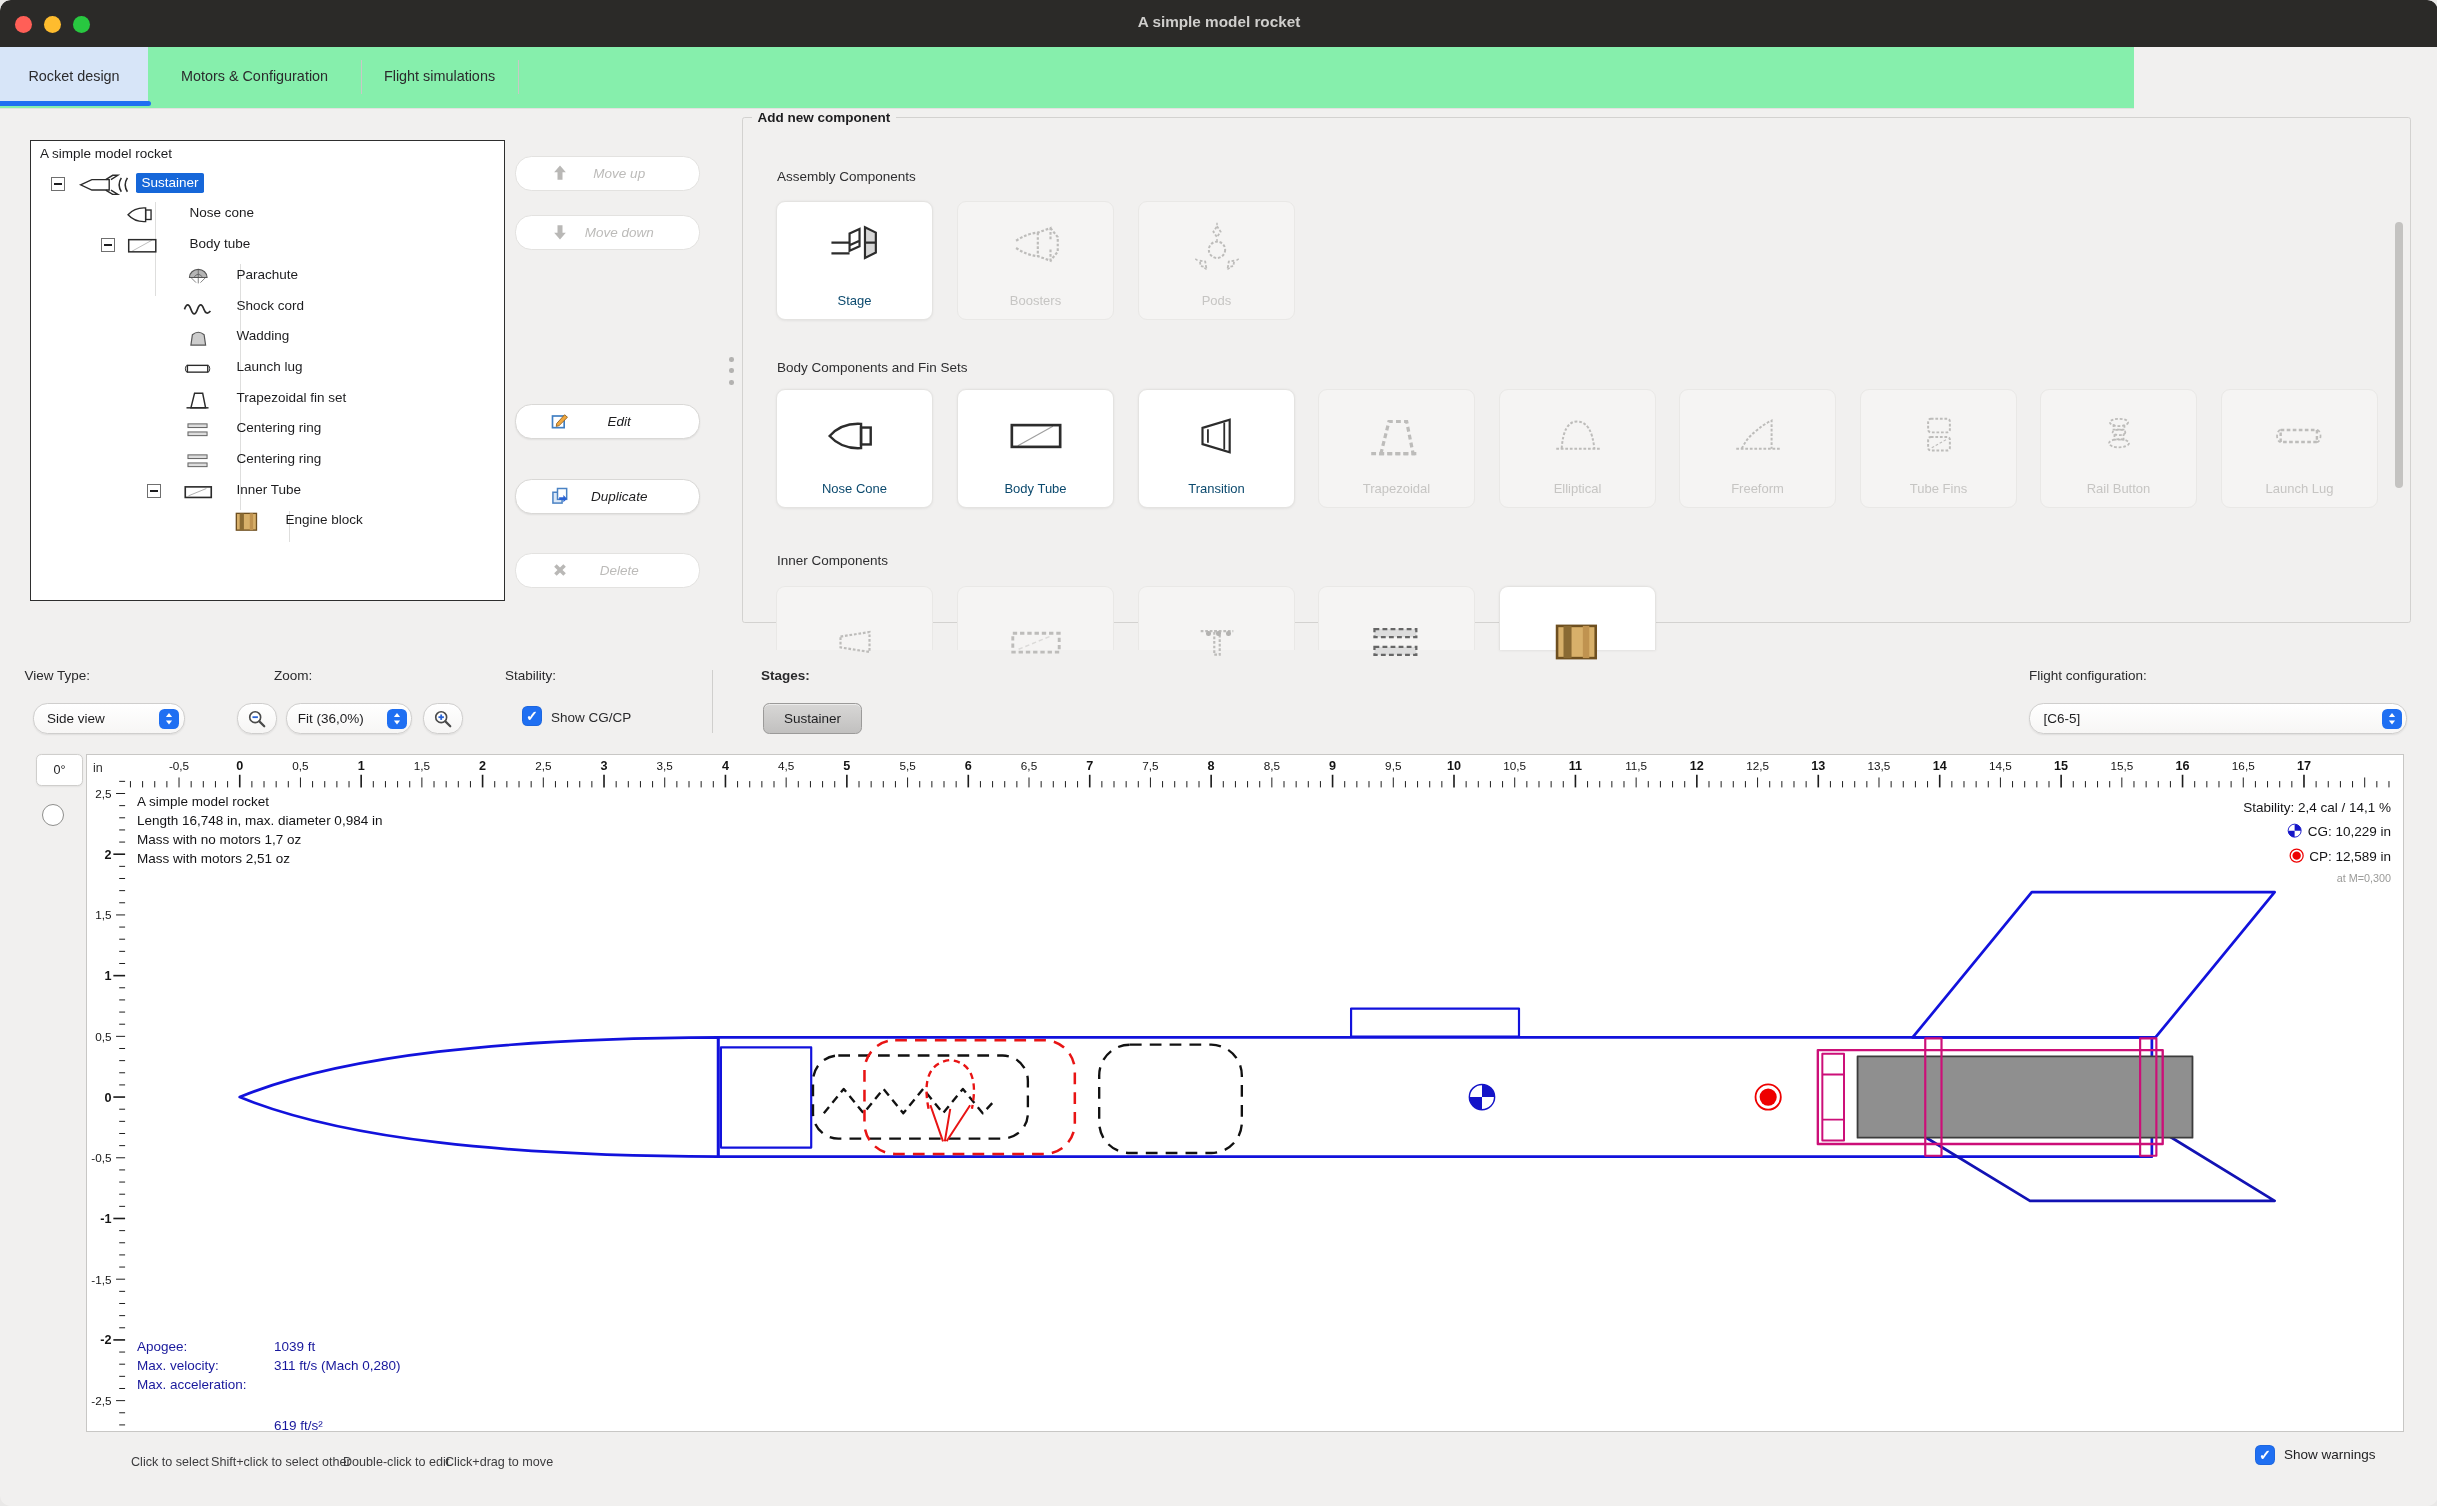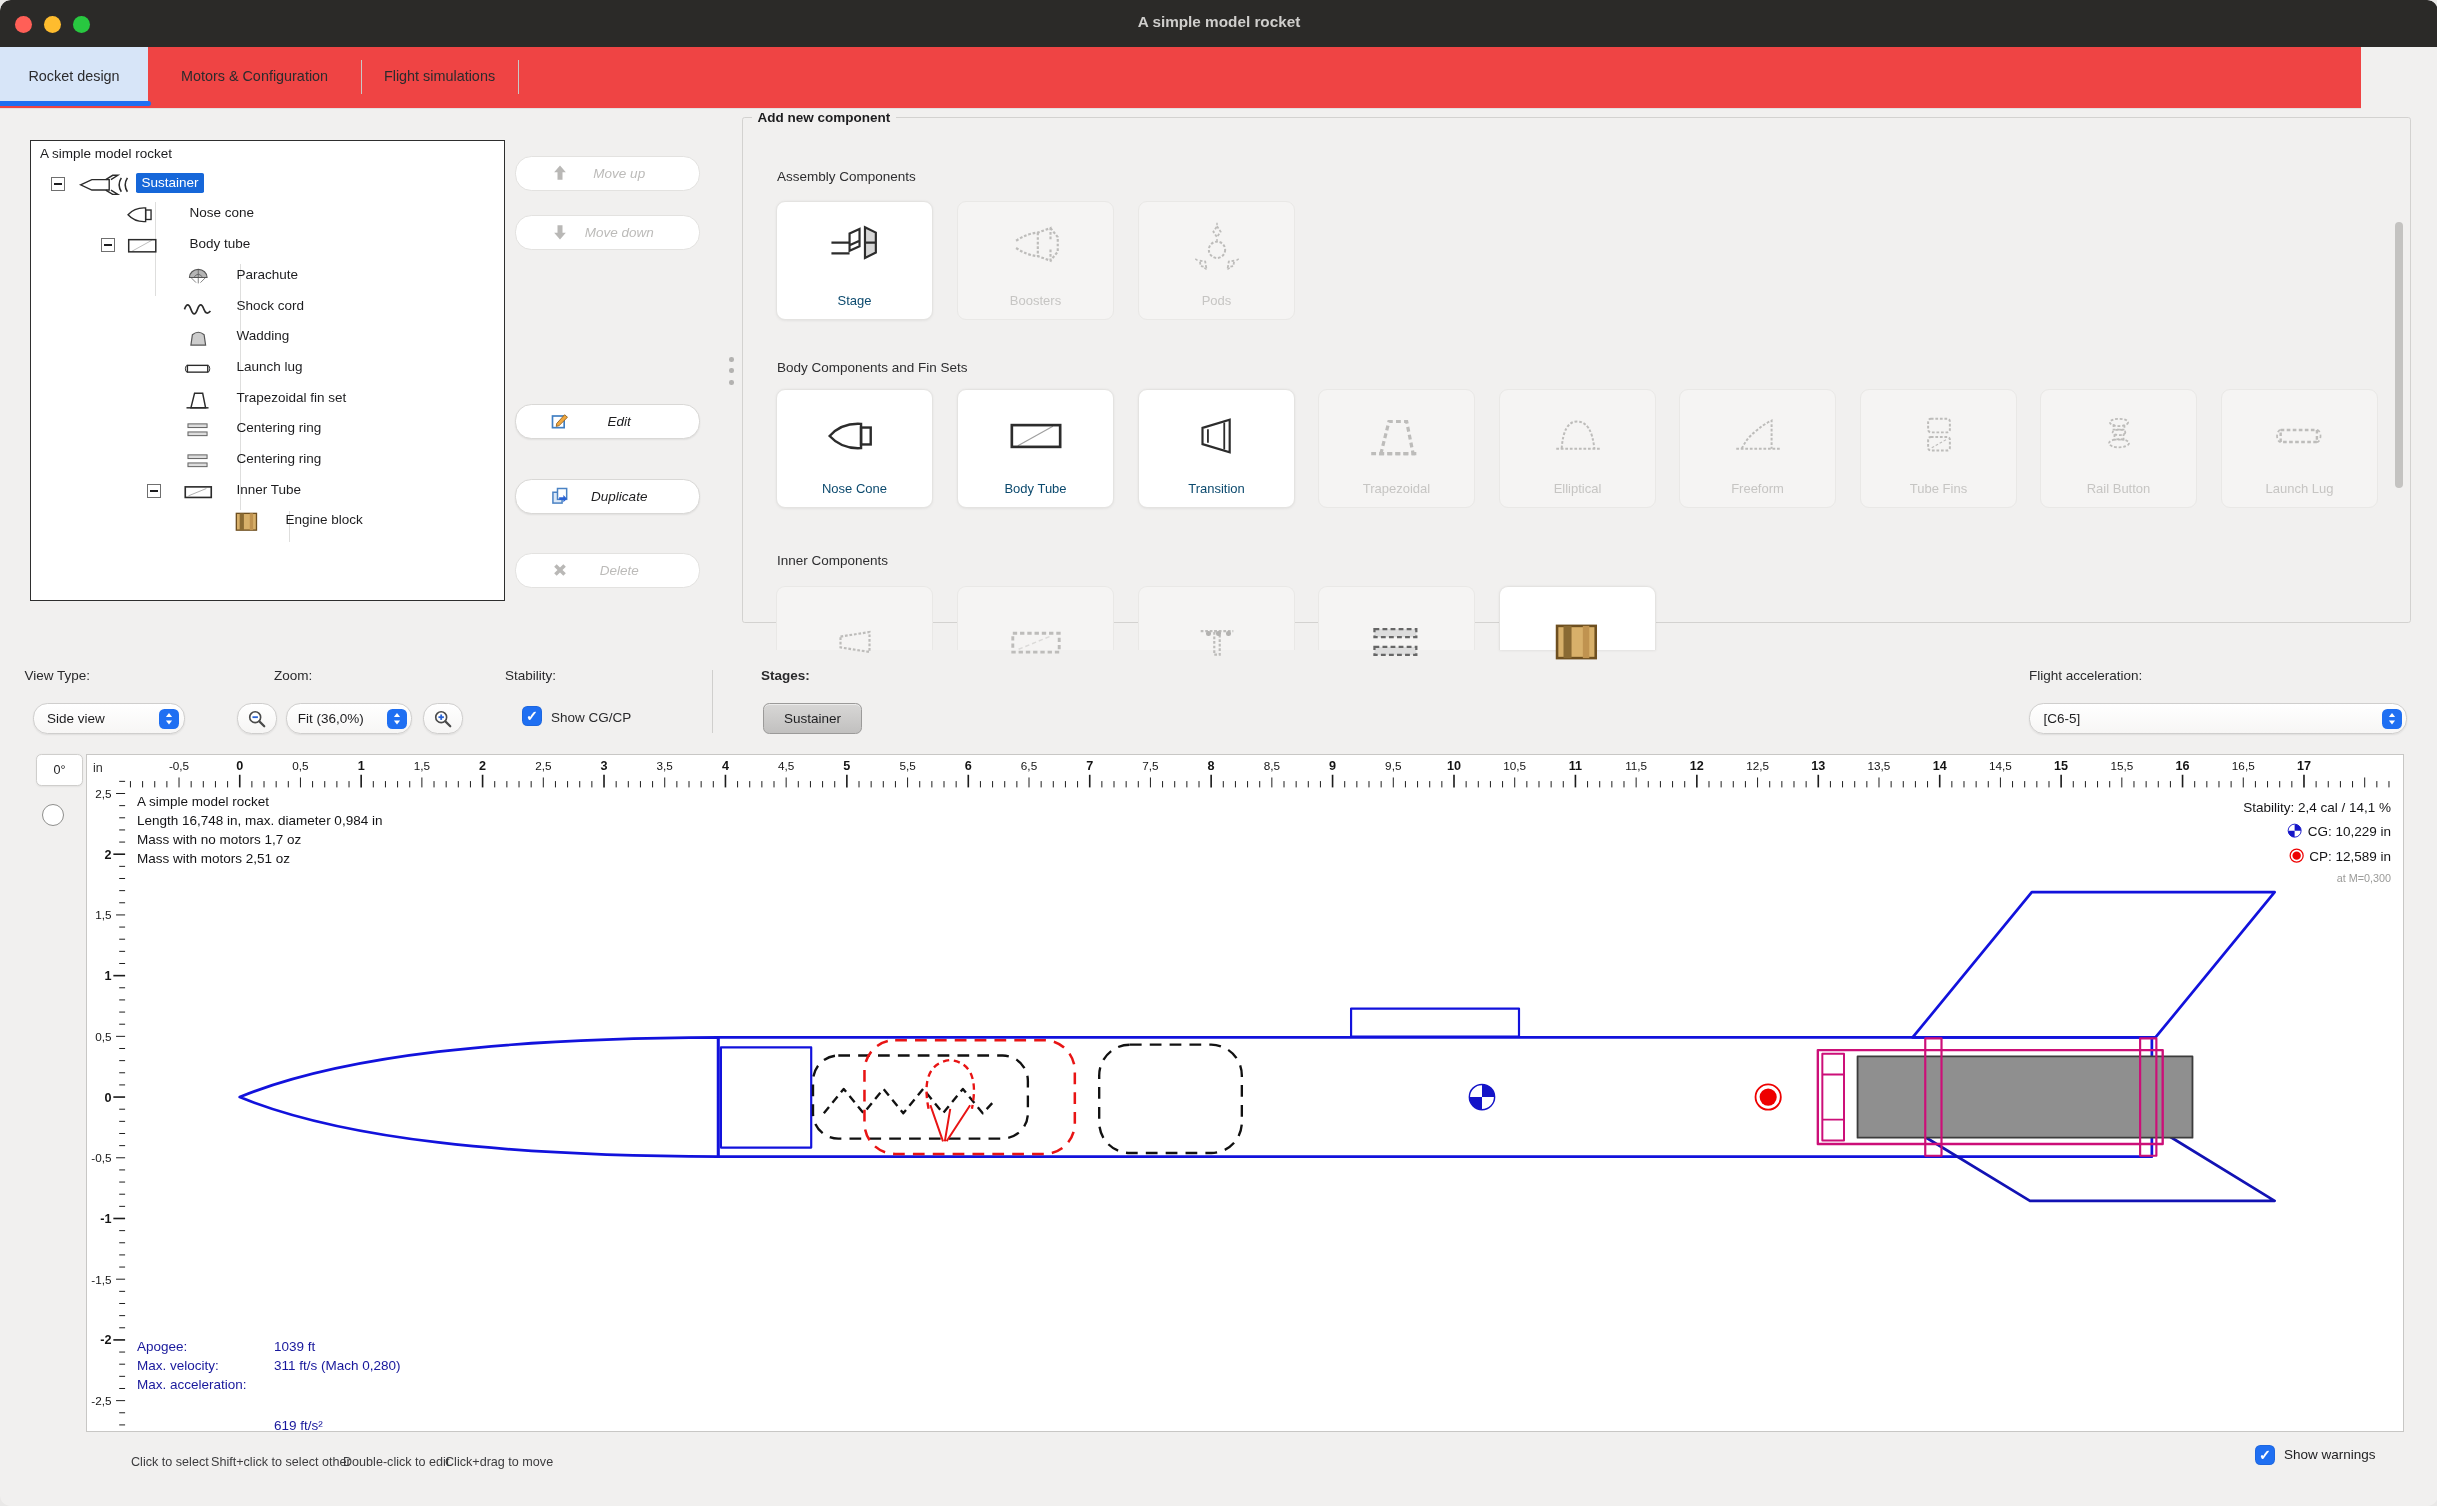--- a/index.html
+++ b/index.html
@@ -4,21 +4,21 @@
 <style>
   html,body{margin:0;padding:0;background:#e9e8e7;}
   #app{position:relative;width:2438px;height:1506px;background:#f1f0ef;overflow:hidden;
        font-family:"Liberation Sans",sans-serif;color:#1d1d1f;border-radius:10.8px;}
   .abs{position:absolute;}
   
   .titlebar{position:absolute;left:0;top:0;width:2438px;height:47px;background:#2b2a28;border-radius:10.8px 10.8px 0 0;}
   .tl{position:absolute;top:16.3px;width:17px;height:17px;border-radius:50%;}
   .win-title{position:absolute;left:0;top:12.6px;width:2438px;text-align:center;font-size:15.3px;font-weight:700;color:#cfcecc;}
   
-  .tabbar{position:absolute;left:0;top:47px;width:2361px;height:61px;background:#ef4444;border-bottom:0.9px solid #e2e1e0;}
+  .tabbar{position:absolute;left:0;top:47px;width:2134px;height:61px;background:#86efac;border-bottom:0.9px solid #e2e1e0;}
   .tab{position:absolute;top:0;height:58px;display:flex;align-items:center;justify-content:center;font-size:14.4px;color:#2b2b2d;cursor:default;}
   .tab.active{background:#d7e5f8;}
   .tab-underline{position:absolute;height:4.5px;background:#1f6ff2;border-radius:0 2.7px 2.7px 0;bottom:-0.9px;left:0;}
   .tab-sep{position:absolute;top:12.6px;width:0.9px;height:34px;background:#c9c8c6;}
   
   .tree-panel{position:absolute;left:30px;top:140px;width:473px;height:459px;background:#fff;border:1.8px solid #2e2e2e;}
   .tree-root{position:absolute;left:9px;top:5.4px;font-size:13.5px;}
   .tree-row{position:absolute;height:27px;display:block;}
   .tree-label{position:absolute;font-size:13.5px;white-space:nowrap;padding:2.7px 5.4px;border-radius:1.8px;}
   .tree-label.selected{background:#1667d9;color:#fff;}
@@ -452,21 +452,21 @@
 
   <div class="vlab" style="left:505px;top:668px;">Stability:</div>
   <div class="cbx" style="left:522px;top:706px;">✓</div>
   <div class="vlab" style="left:551px;top:710px;">Show CG/CP</div>
 
   <div class="vdiv" style="left:712px;top:670px;height:63px;"></div>
 
   <div class="vlab" style="left:761px;top:668px;font-weight:bold;">Stages:</div>
   <div class="stagebtn" style="left:763px;top:703px;">Sustainer</div>
 
-  <div class="vlab" style="left:2029px;top:668px;">Flight acceleration:</div>
+  <div class="vlab" style="left:2029px;top:668px;">Flight configuration:</div>
   <div class="dd" style="left:2029px;top:703px;width:376px;">
     <span class="dd-text">[C6-5]</span>
     <span class="dd-chevron">
       <svg width="10" height="13.5" viewBox="0 0 10 14">
           <path d="M5 1 L8.2 5.2 H1.8 Z" fill="#fff"></path>
           <path d="M5 13 L1.8 8.8 H8.2 Z" fill="#fff"></path>
         </svg>
     </span>
   </div>
 

